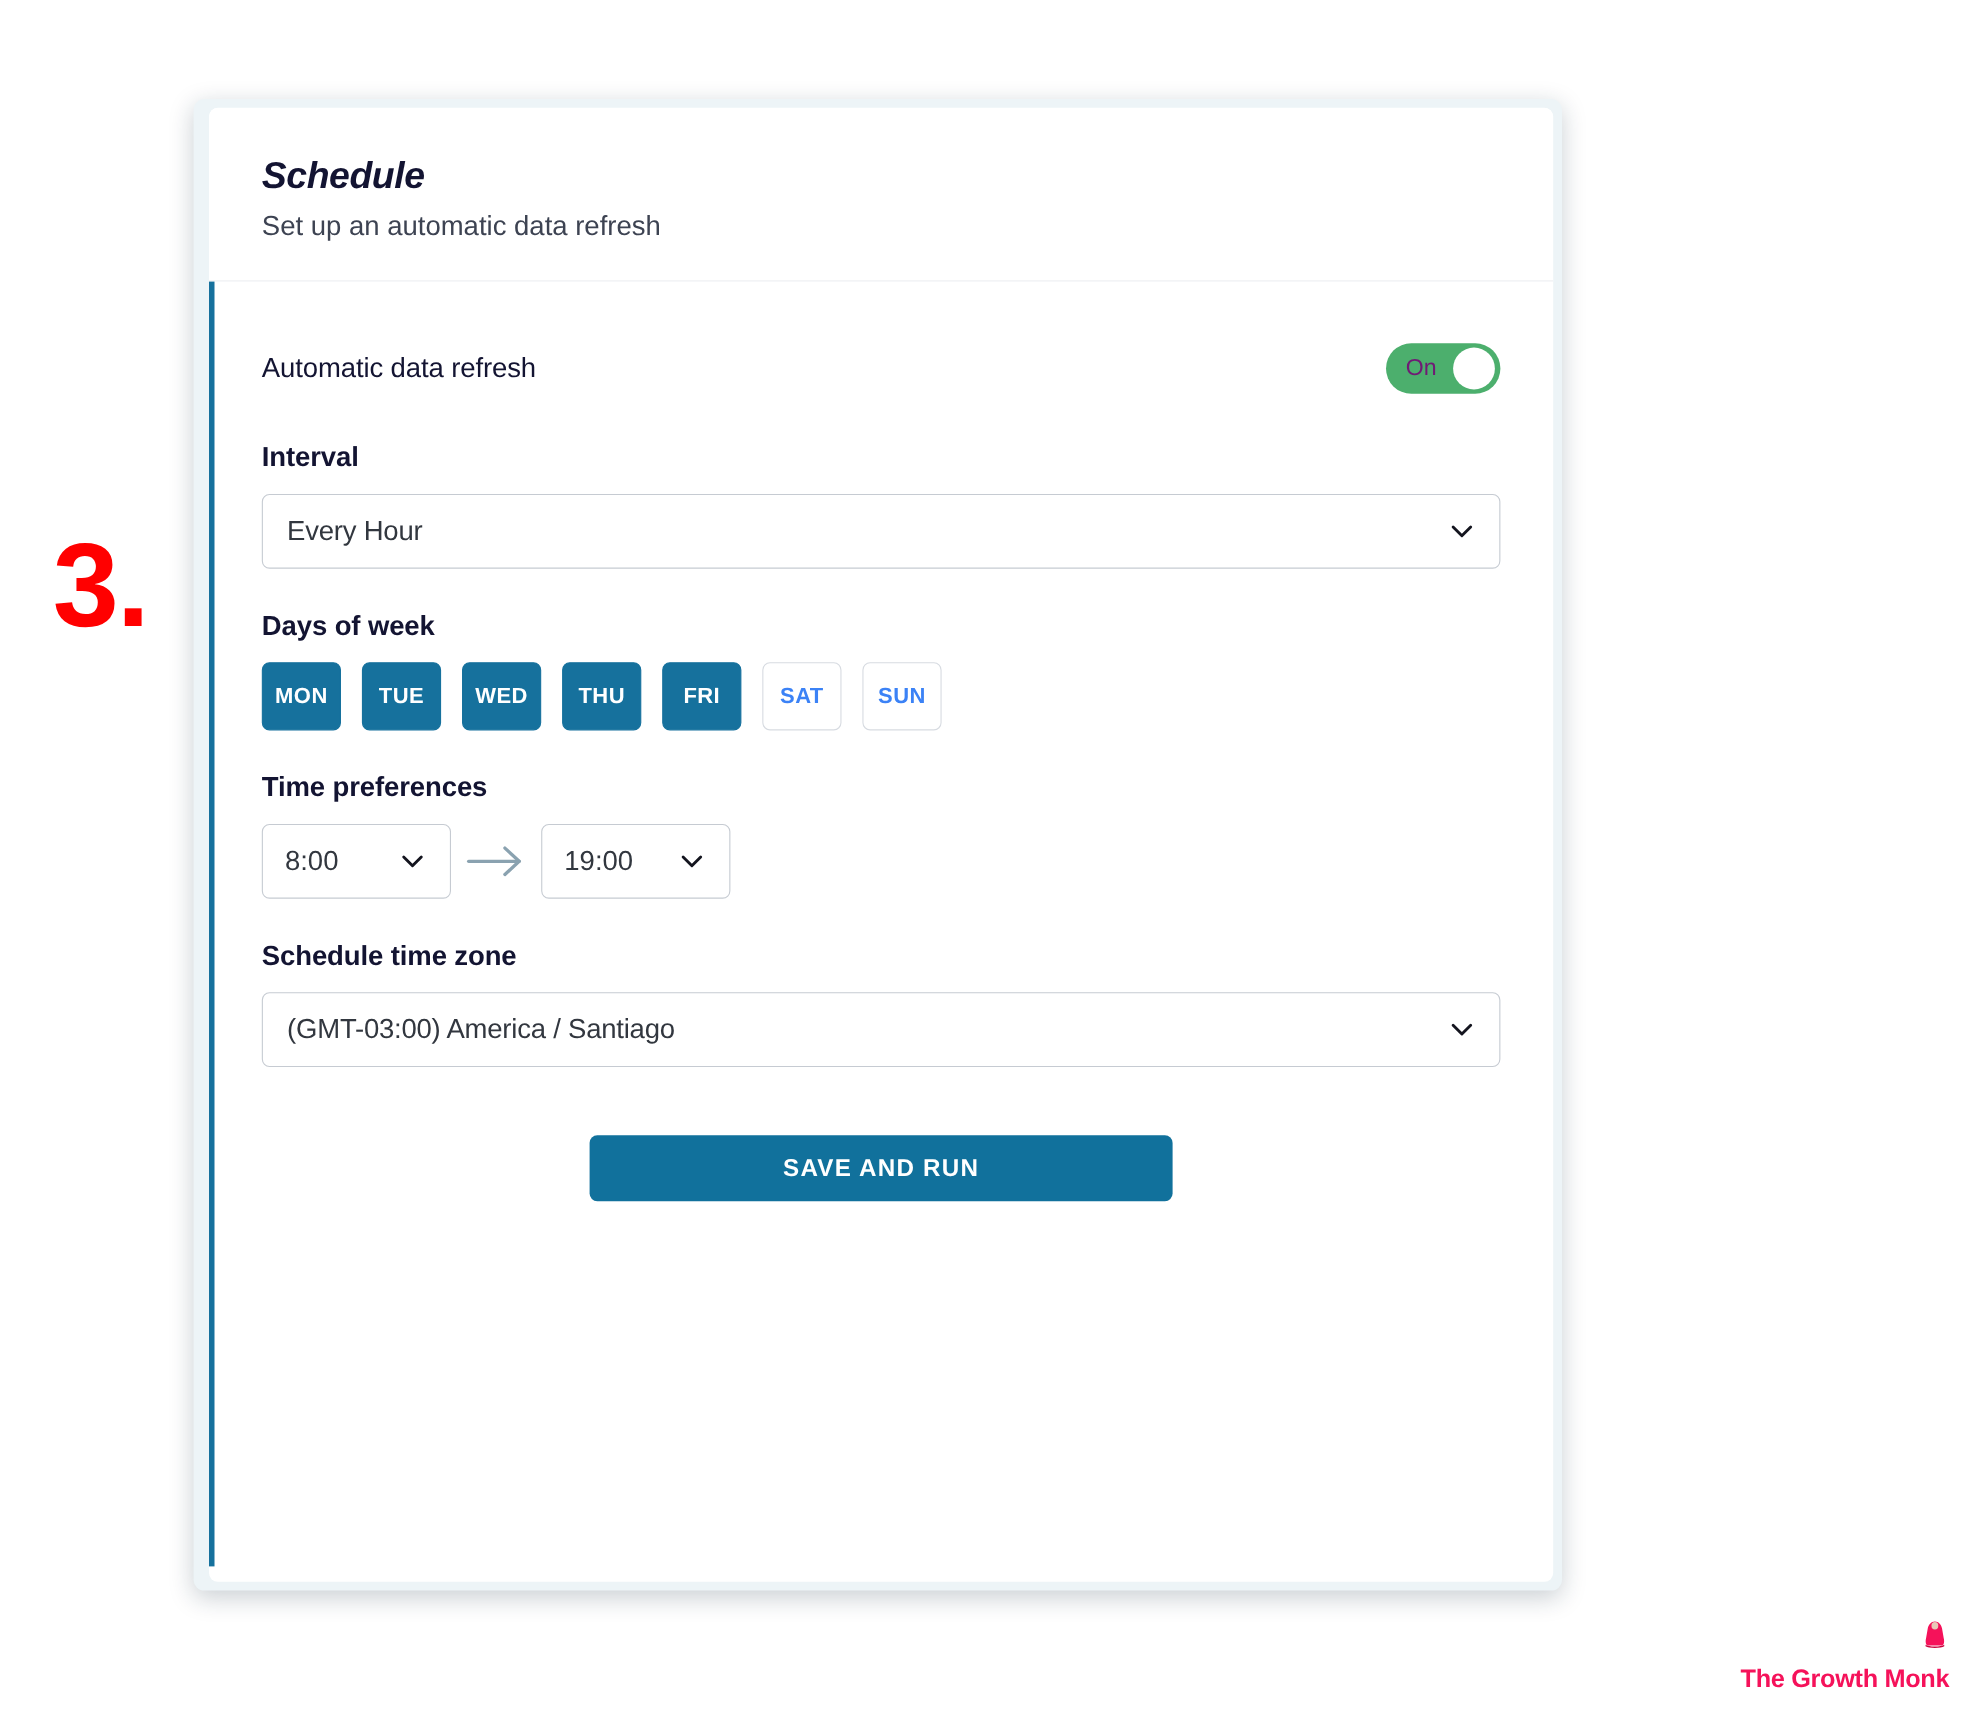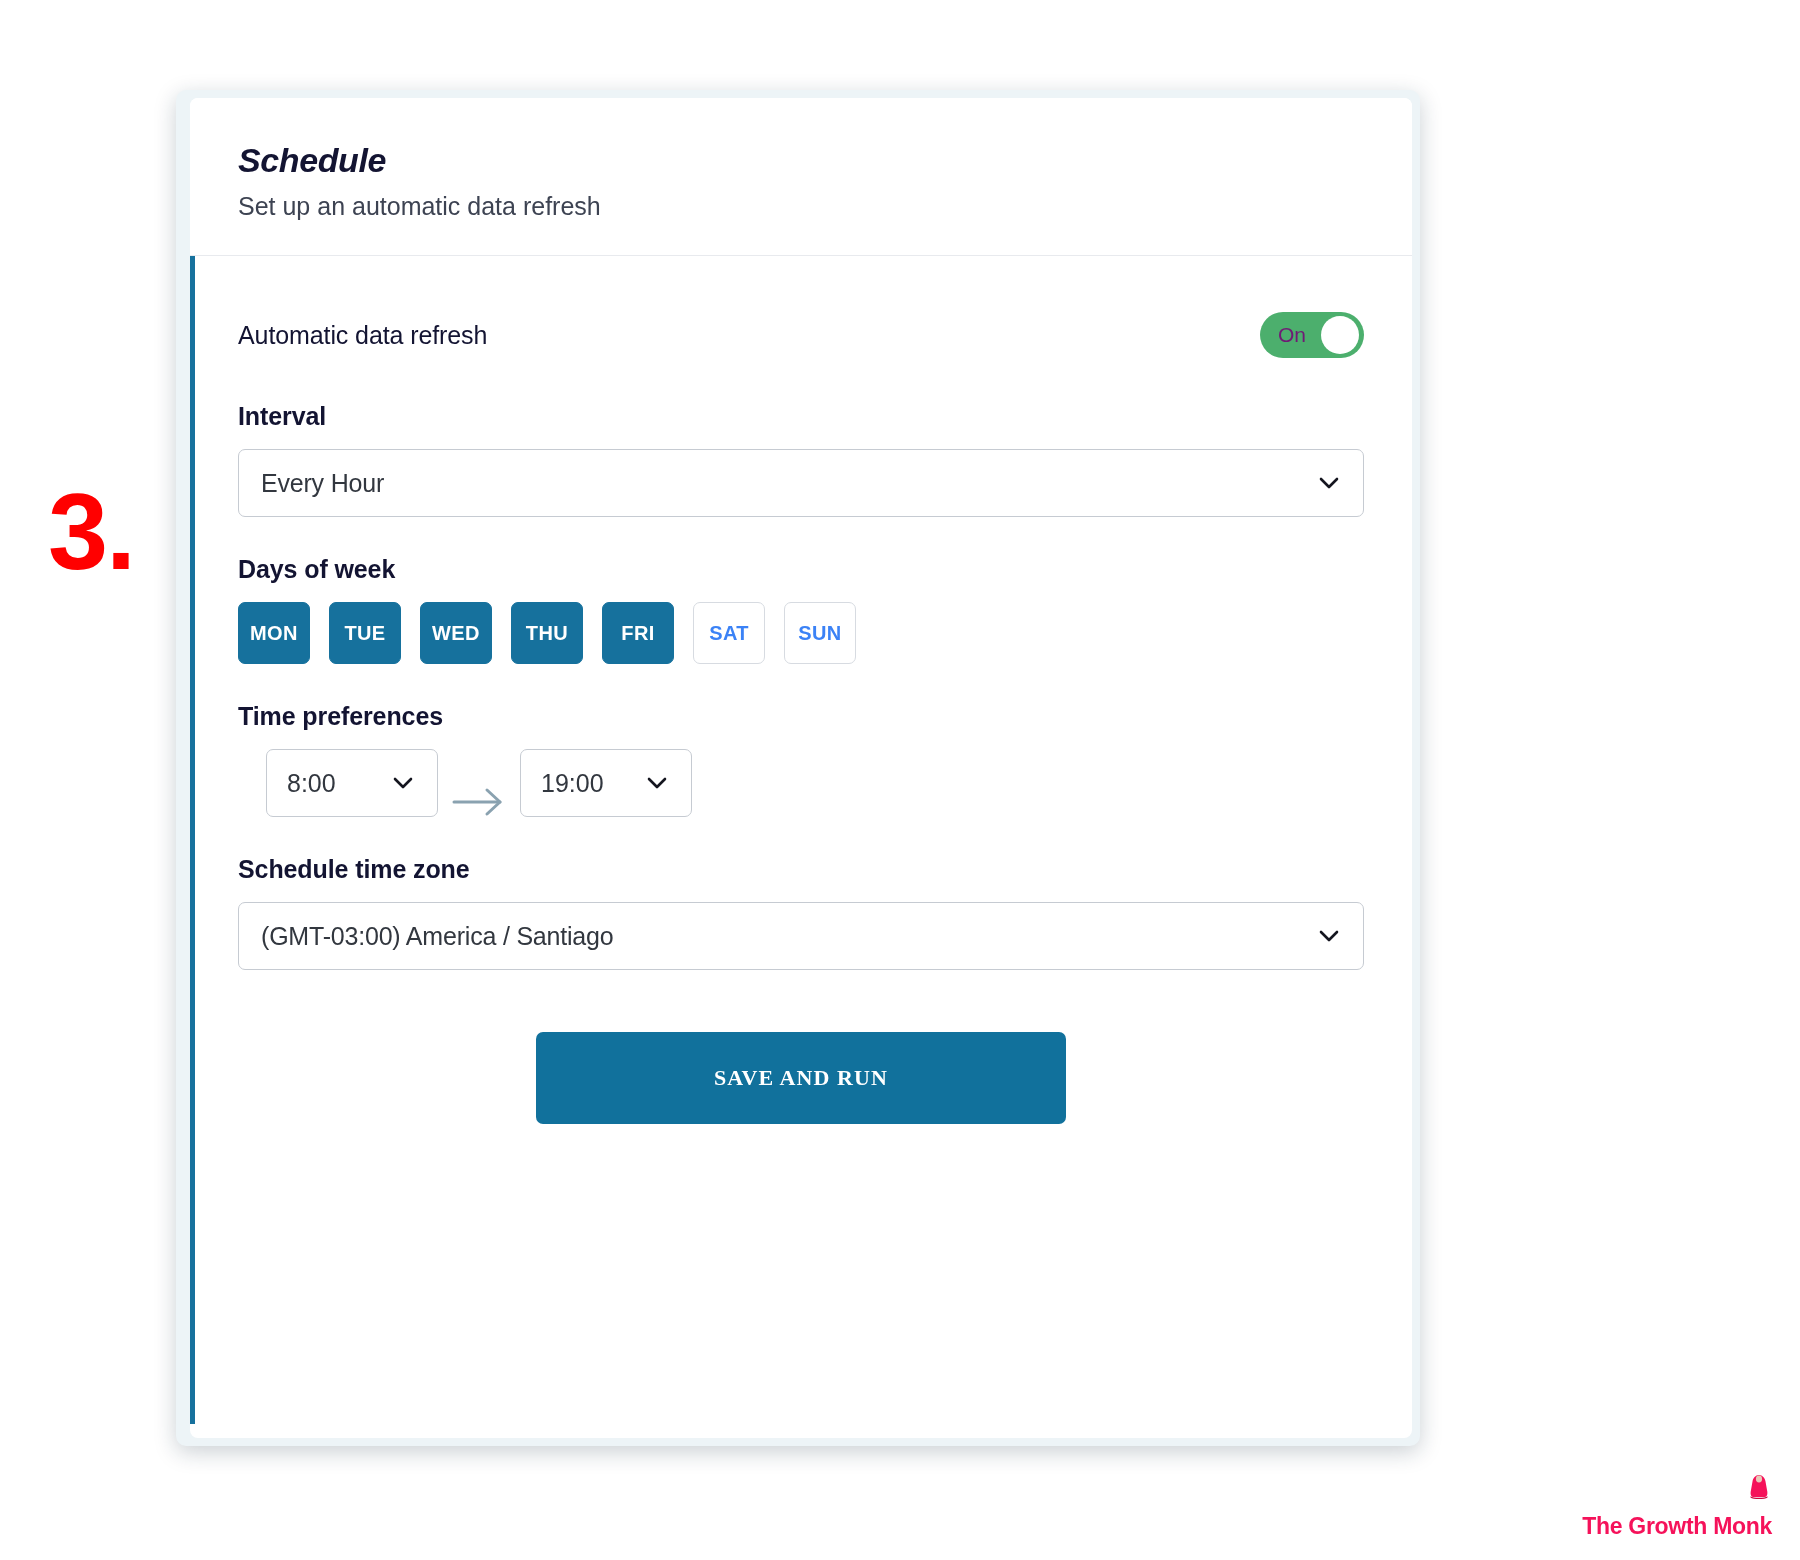--- a/index.html
+++ b/index.html
@@ -201,23 +201,22 @@
   .day-btn.off {
     background: #ffffff;
     color: #3b82f6;
     border: 1px solid #d7dbe1;
     text-align: right;
   }
 
   
   .time-row {
     display: flex;
-    align-items: flex-end;
+    align-items: center;
     gap: 0;
-    margin-left: 28px;
   }
   .time-select {
     position: relative;
     width: 172px;
     height: 68px;
     border: 1px solid #c6cbd2;
     border-radius: 7px;
     background: #ffffff;
     display: flex;
     align-items: center;
@@ -237,29 +236,29 @@
   }
 
   
   .save-wrap {
     display: flex;
     justify-content: center;
     margin-top: 62px;
   }
   .save-btn {
     width: 530px;
-    height: 92px;
+    height: 60px;
     background: #11719c;
     border: none;
     border-radius: 7px;
     color: #ffffff;
     font-size: 22px;
     font-weight: bold;
     letter-spacing: 1.1px;
-    font-family: Liberation Serif, serif;
+    font-family: Liberation Sans, sans-serif;
     cursor: pointer;
     display: flex;
     align-items: center;
     justify-content: center;
   }
 
   
   .watermark {
     position: absolute;
     right: 28px;

